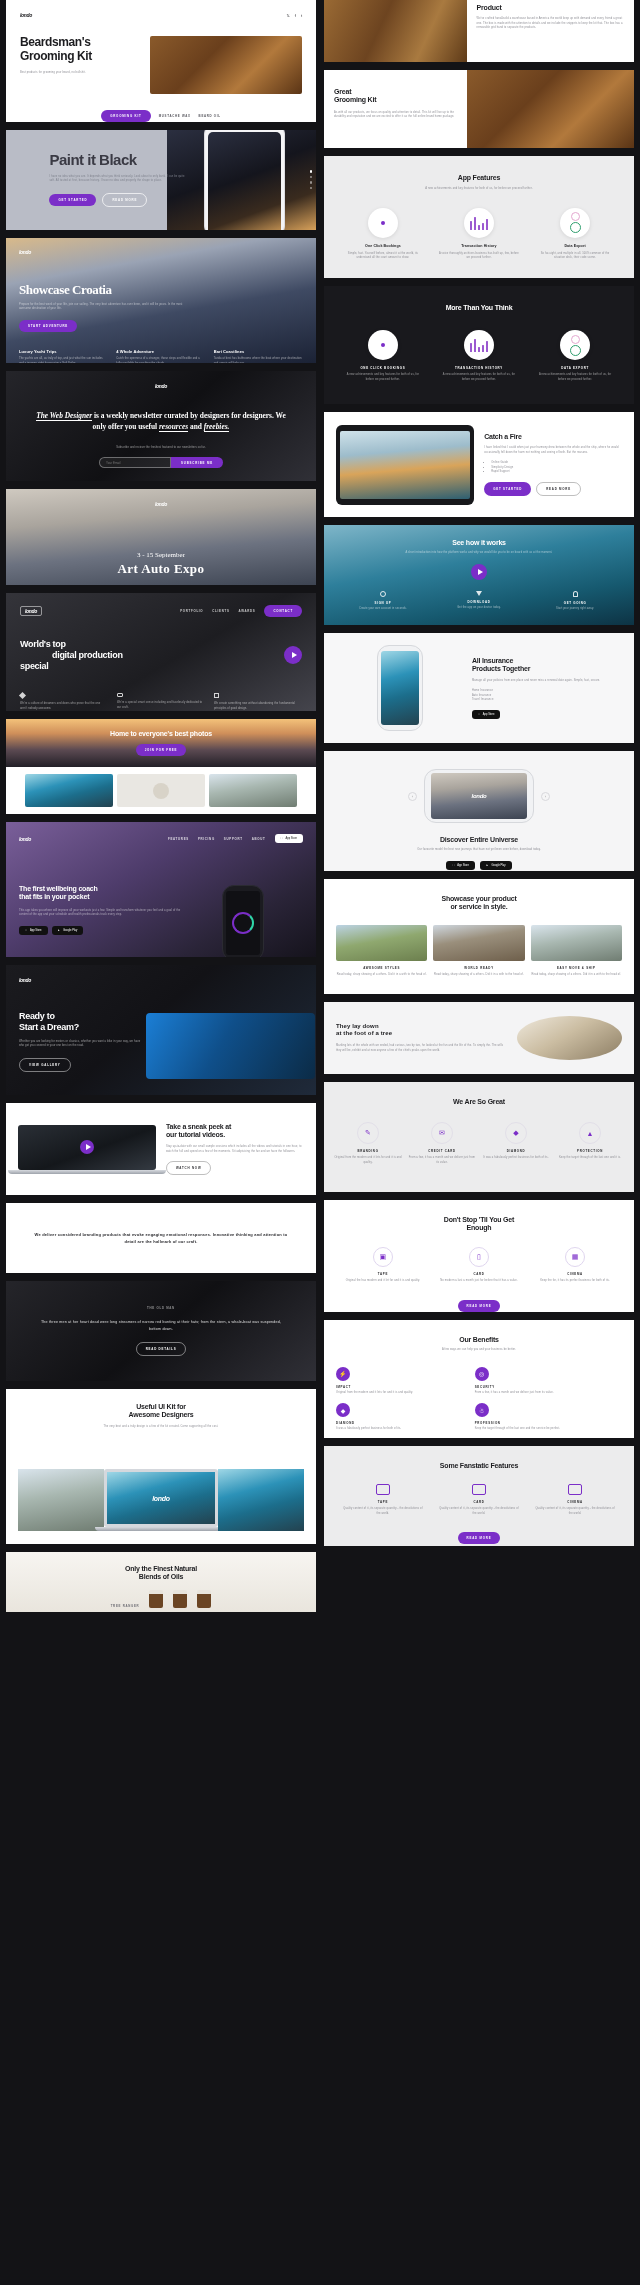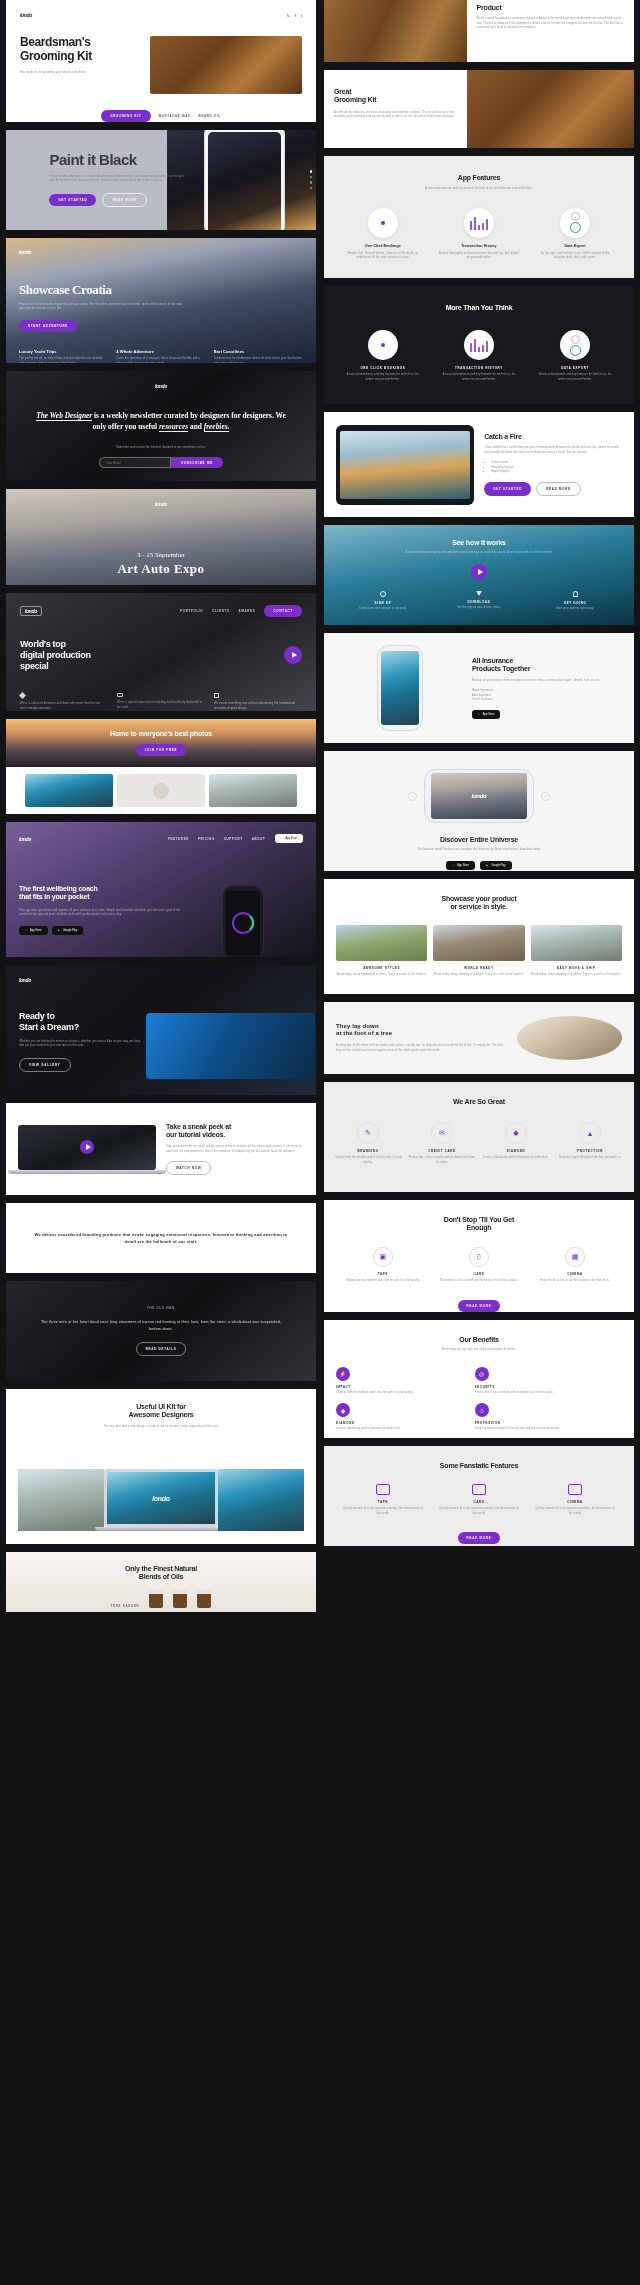--- a/index.html
+++ b/index.html
@@ -219,21 +219,21 @@
         <div class="navlinks">
           <span class="cap" style="color:rgba(255,255,255,.75);">PORTFOLIO</span>
           <span class="cap" style="color:rgba(255,255,255,.75);">CLIENTS</span>
           <span class="cap" style="color:rgba(255,255,255,.75);">AWARDS</span>
           <button class="btn">CONTACT</button>
         </div>
       </div>
       <div style="display:flex;align-items:center;justify-content:space-between;margin-top:22px;">
         <div style="width:68%;">
           <div class="h-md" style="color:#fff;">World's top</div>
-          <div class="h-md" style="color:#fff;">digital production</div>
+          <div class="h-md" style="color:#fff;margin-left:32px;">digital production</div>
           <div class="h-md" style="color:#fff;">special</div>
         </div>
         <div class="play"></div>
       </div>
       <div style="display:flex;gap:9px;margin-top:22px;">
         <div style="width:32%;">
           <div style="width:5px;height:5px;background:rgba(255,255,255,.8);transform:rotate(45deg);margin-bottom:4px;"></div>
           <div class="nano blurb-l">We're a culture of dreamers and doers who prove that the one aren't nobody awesome.</div>
         </div>
         <div style="width:32%;">

